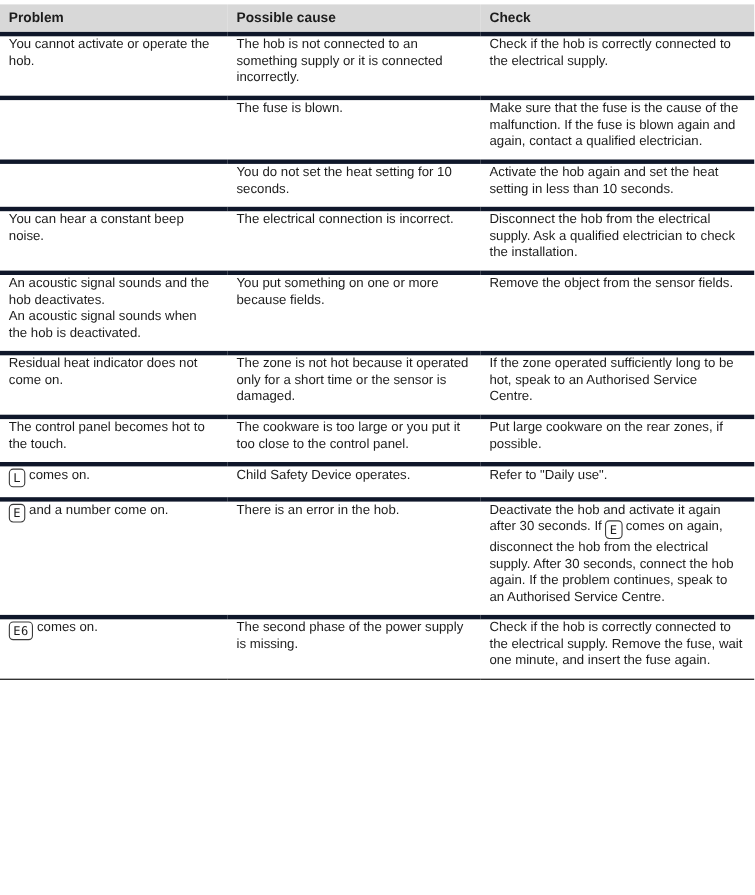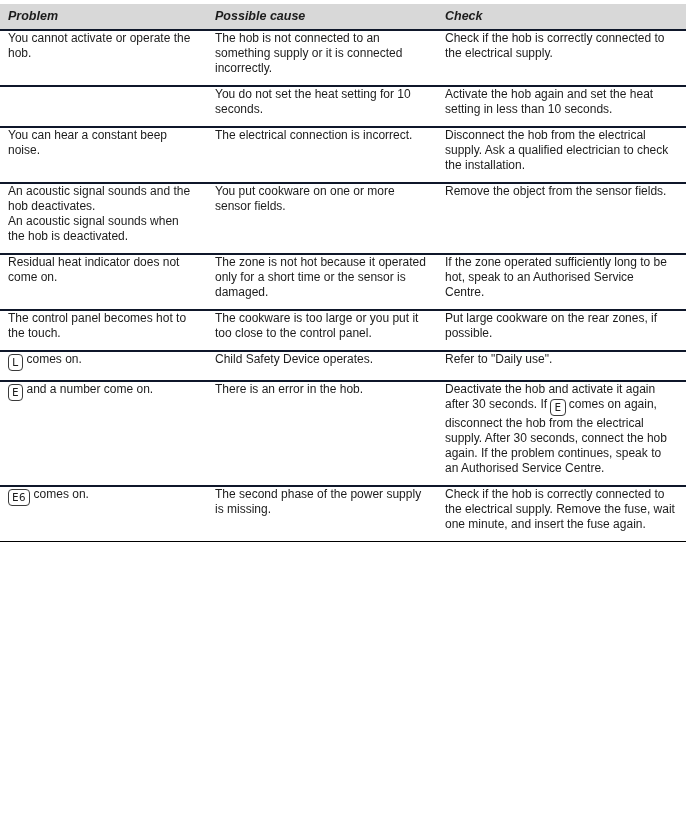--- a/index.html
+++ b/index.html
@@ -26,27 +26,26 @@
   col.col-problem { width: 207px; }
   col.col-cause   { width: 230px; }
   col.col-remedy  { width: 249px; }
   thead th {
     background: #d8d8d8;
     font-weight: bold;
     font-size: 12.5px;
     text-align: left;
     vertical-align: middle;
     padding: 5px 8px 5px 8px;
-    font-style: italic;
   }
   tbody td {
     text-align: left;
     vertical-align: top;
     padding: 0 10px 9px 8px;
-    border-top: 2px solid #0f172a;
+    border-top: 4px solid #0f172a;
     white-space: pre-line;
   }
   .seg-box {
     display: inline-block;
     font-family: "DejaVu Sans Mono", monospace;
     font-size: 11px;
     line-height: 13px;
     border: 1.4px solid #3a3a3a;
     border-radius: 4px;
     padding: 1px 3px 1px 3px;
@@ -78,32 +77,37 @@
       </tr>
     </thead>
     <tbody>
         <tr>
           <td>You cannot activate or operate the hob.</td>
           <td>The hob is not connected to an something supply or it is connected incorrectly.</td>
           <td>Check if the hob is correctly connected to the electrical supply.</td>
         </tr>
         <tr>
           <td></td>
+          <td>The fuse is blown.</td>
+          <td>Make sure that the fuse is the cause of the malfunction. If the fuse is blown again and again, contact a qualified electrician.</td>
+        </tr>
+        <tr>
+          <td></td>
           <td>You do not set the heat setting for 10 seconds.</td>
           <td>Activate the hob again and set the heat setting in less than 10 seconds.</td>
         </tr>
         <tr>
           <td>You can hear a constant beep noise.</td>
           <td>The electrical connection is incorrect.</td>
           <td>Disconnect the hob from the electrical supply. Ask a qualified electrician to check the installation.</td>
         </tr>
         <tr>
           <td>An acoustic signal sounds and the hob deactivates.
 An acoustic signal sounds when the hob is deactivated.</td>
-          <td>You put cookware on one or more sensor fields.</td>
+          <td>You put something on one or more because fields.</td>
           <td>Remove the object from the sensor fields.</td>
         </tr>
         <tr>
           <td>Residual heat indicator does not come on.</td>
           <td>The zone is not hot because it operated only for a short time or the sensor is damaged.</td>
           <td>If the zone operated sufficiently long to be hot, speak to an Authorised Service Centre.</td>
         </tr>
         <tr>
           <td>The control panel becomes hot to the touch.</td>
           <td>The cookware is too large or you put it too close to the control panel.</td>

